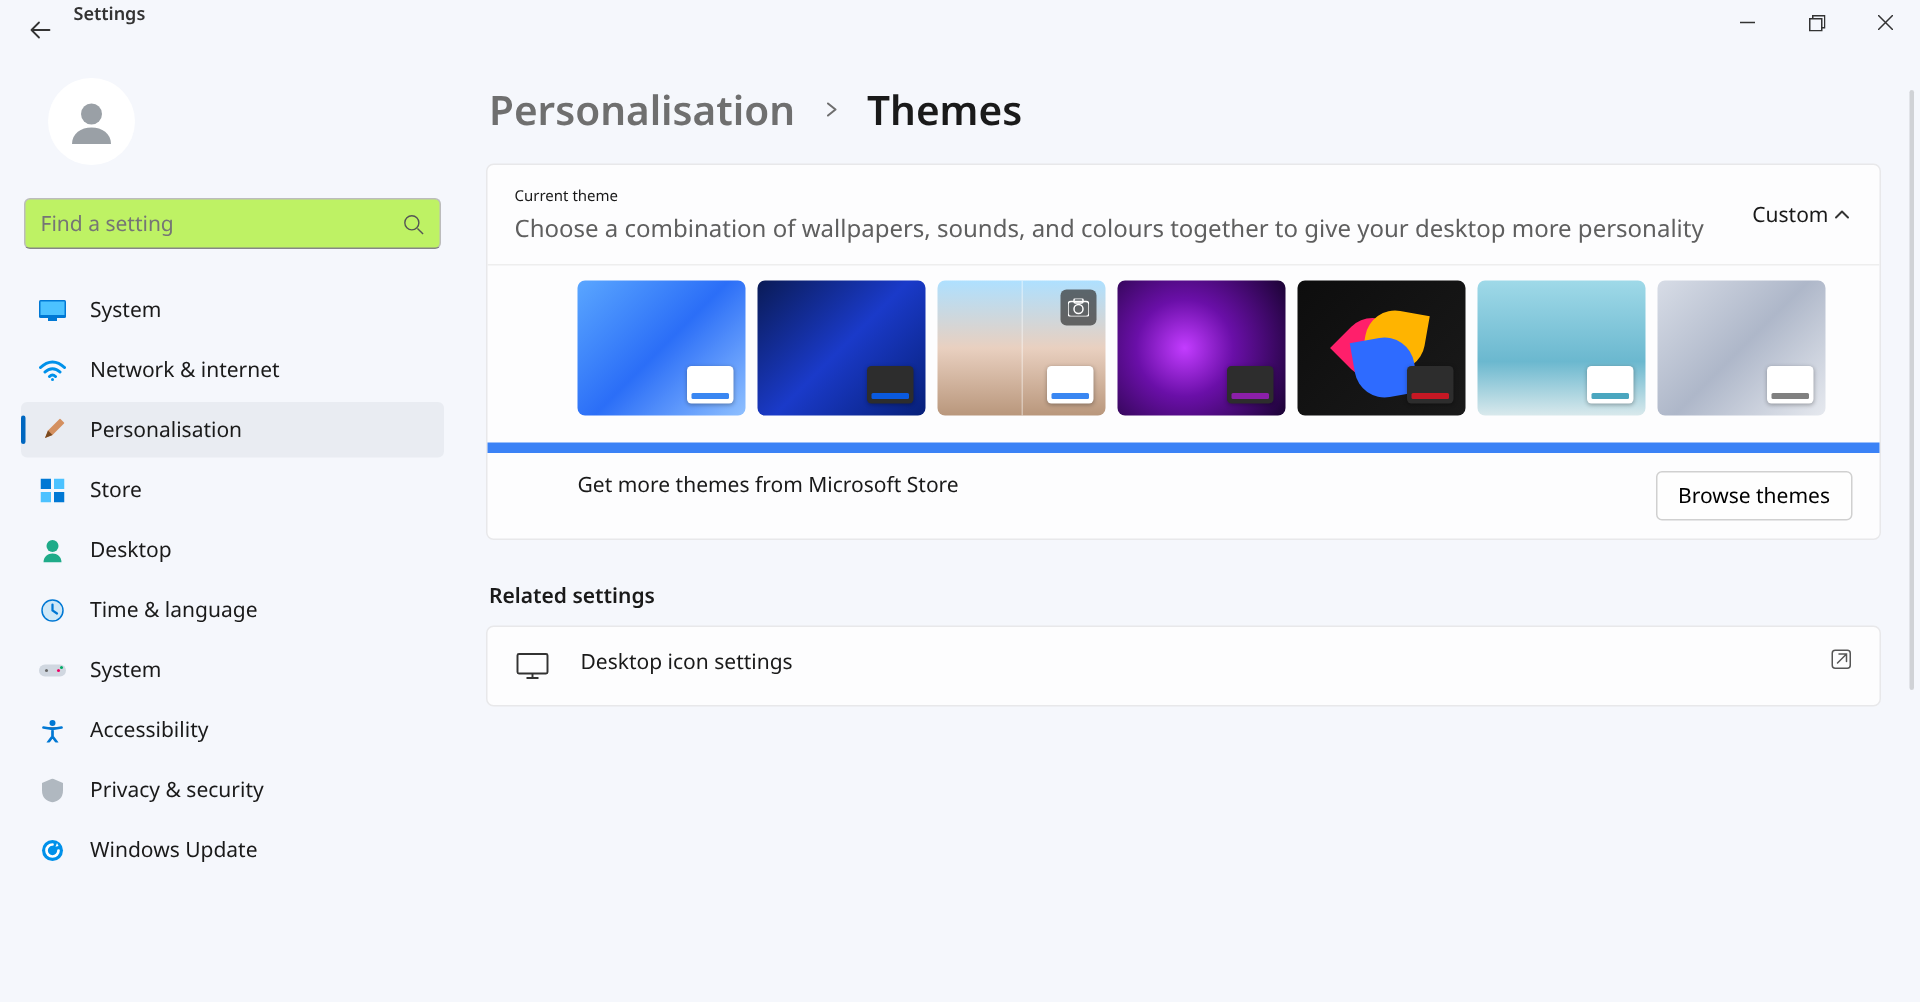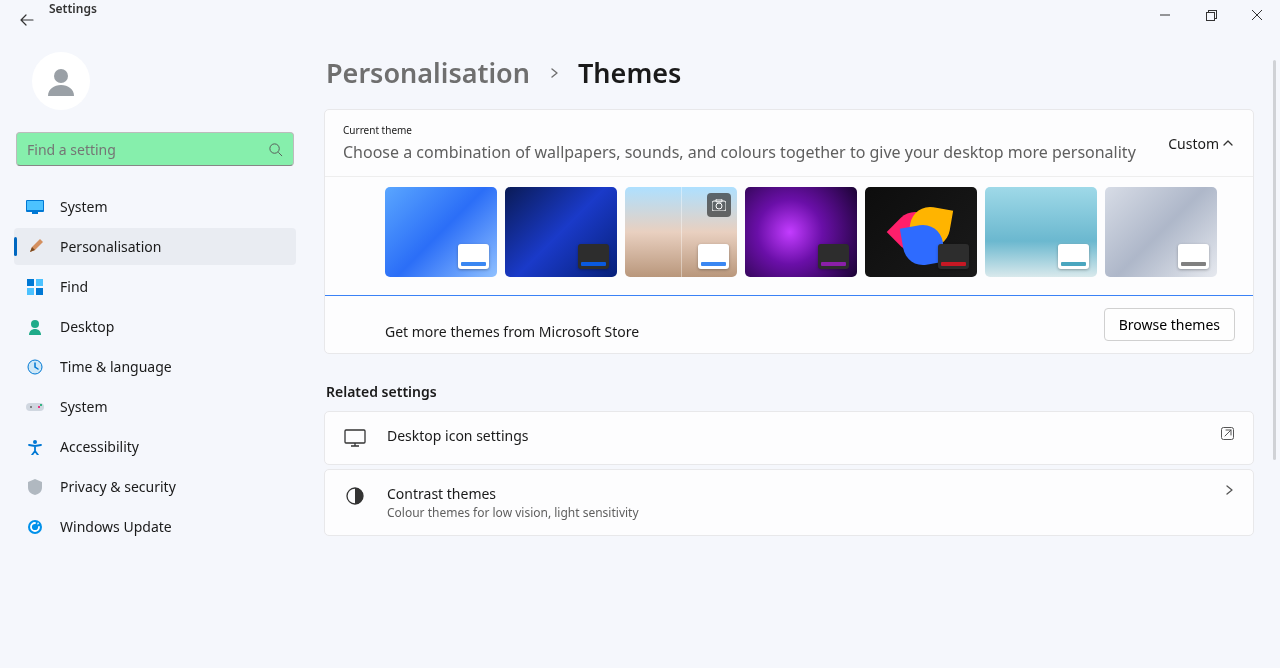--- a/index.html
+++ b/index.html
@@ -5,21 +5,21 @@
 *{box-sizing:border-box;margin:0;padding:0;font-family:"Segoe UI",system-ui,sans-serif}
 body{width:1280px;height:668px;background:#f5f7fc;color:#1a1a1a;overflow:hidden}
 .titlebar{height:48px;display:flex;align-items:flex-start;padding-left:7px}
 .back-btn{width:40px;height:40px;display:flex;align-items:center;justify-content:center;border-radius:4px;cursor:pointer}
 .app-title{font-size:12px;font-weight:600;color:#333;margin-left:2px}
 .win-controls{position:absolute;top:0;right:0;display:flex}
 .win-btn{width:46px;height:30px;display:flex;align-items:center;justify-content:center;cursor:pointer}
 .layout{display:flex;height:calc(668px - 48px)}
 .sidebar{width:310px;padding-left:14px;padding-right:14px}
 .avatar{width:58px;height:58px;border-radius:50%;background:#fff;display:flex;align-items:center;justify-content:center;margin-left:18px;margin-top:4px;margin-bottom:22px}
-.search{display:flex;align-items:center;border:1px solid #bcbcbc;border-bottom:1.5px solid #868686;border-radius:4px;background:#86efac;padding:0 10px;height:34px;width:278px;margin-left:2px;margin-bottom:22px}
+.search{display:flex;align-items:center;border:1px solid #bcbcbc;border-bottom:1.5px solid #868686;border-radius:4px;background:#bef264;padding:0 10px;height:34px;width:278px;margin-left:2px;margin-bottom:22px}
 .search input{flex:1;border:none;outline:none;background:transparent;font-size:14px;color:#555}
 .nav{display:flex;flex-direction:column;gap:3px}
 .nav-item{display:flex;align-items:center;height:37px;border-radius:4px;padding-left:12px;gap:16px;cursor:pointer;font-size:14px;color:#1a1a1a}
 .nav-item .ico{width:18px;height:18px;display:flex;align-items:center;justify-content:center}
 .nav-item.active{background:#e9ecf2;position:relative}
 .nav-item.active::before{content:"";position:absolute;left:0;top:9px;bottom:9px;width:3px;border-radius:2px;background:#0067c0}
 .main{flex:1;padding-left:14px;padding-right:26px;overflow-y:auto}
 .breadcrumb{display:flex;align-items:center;gap:18px;margin-top:6px;margin-bottom:18px;padding-left:2px}
 .bc-parent{font-size:27px;font-weight:600;color:#6f6f6f}
 .bc-sep{color:#6f6f6f}
@@ -38,21 +38,21 @@
 .tile-c::after{content:"";position:absolute;left:50%;top:0;bottom:0;width:1px;background:rgba(255,255,255,.4)}
 .tile-d{background:radial-gradient(circle at 40% 50%,#c33cff 0%,#6a0fa8 40%,#1a0333 100%)}
 .tile-e{background:linear-gradient(135deg,#0d0d0d 0%,#1a1a1a 100%);display:flex;align-items:center;justify-content:center}
 .petal{position:absolute;width:40px;height:40px;border-radius:50% 0 50% 0;transform:rotate(45deg)}
 .tile-f{background:linear-gradient(180deg,#9fd9e8 0%,#6bb8cf 60%,#d9e9ec 100%)}
 .tile-g{background:linear-gradient(135deg,#d7dce6 0%,#aeb7c9 50%,#e6e9ef 100%)}
 .swatch{position:absolute;right:8px;bottom:8px;width:31px;height:25px;border-radius:3px;background:#fff;box-shadow:0 1px 3px rgba(0,0,0,.3);display:flex;align-items:flex-end;padding:3px}
 .swatch.dark{background:#2d2d2d}
 .swatch-bar{height:4px;width:100%;border-radius:1px}
 .cam-badge{position:absolute;top:6px;right:6px;width:24px;height:24px;border-radius:4px;background:rgba(60,60,60,.75);display:flex;align-items:center;justify-content:center}
-.card-foot{display:flex;align-items:flex-end;padding:12px 18px 12px 60px;border-top:1px solid #3b82f6}
+.card-foot{display:flex;align-items:flex-start;padding:12px 18px 12px 60px;border-top:7px solid #3b82f6}
 .store-txt{flex:1;font-size:14px}
 .btn{background:#fefefe;border:1px solid #d0d0d0;border-radius:4px;padding:6px 14px;font-size:14px;cursor:pointer}
 .section-title{font-size:14px;font-weight:600;margin:28px 0 10px 2px;color:#1a1a1a}
 .setting-row{display:flex;align-items:flex-start;background:#fdfdfe;border:1px solid #e8e8ea;border-radius:5px;padding:14px 18px;margin-bottom:4px;cursor:pointer}
 .setting-row .lead-ico{width:24px;height:24px;margin-right:20px;display:flex;align-items:center;justify-content:center}
 .setting-row .body{flex:1}
 .sr-title{font-size:14px;color:#1a1a1a}
 .sr-desc{font-size:12px;color:#5f5f5f;margin-top:1px}
 .scrollbar-fake{position:absolute;right:4px;top:60px;width:3px;height:400px;background:rgba(0,0,0,.15);border-radius:2px}
 </style>
@@ -105,39 +105,48 @@
         <div class="nav-item">
           <span class="ico">
             <svg width="18" height="14" viewBox="0 0 18 14">
               <rect x="0" y="0" width="18" height="12" rx="1" fill="#0078d4"></rect>
               <rect x="1" y="1" width="16" height="9" fill="#4cc2ff"></rect>
               <rect x="6" y="12" width="6" height="2" fill="#0078d4"></rect>
             </svg>
           </span>
           <span>System</span>
         </div>
+        <div class="nav-item">
+          <span class="ico">
+            <svg width="18" height="14" viewBox="0 0 18 14">
+              <path d="M1 5c5-5 11-5 16 0M4 8c3-3 7-3 10 0M7 11c1.3-1.3 2.7-1.3 4 0" stroke="#0091ea" stroke-width="2" fill="none" stroke-linecap="round"></path>
+              <circle cx="9" cy="13" r="1" fill="#0091ea"></circle>
+            </svg>
+          </span>
+          <span>Network &amp; internet</span>
+        </div>
         <div class="nav-item active">
           <span class="ico">
             <svg width="16" height="16" viewBox="0 0 16 16">
               <path d="M3 13l2-5 8-8 3 3-8 8-5 2z" fill="#d49060"></path>
               <path d="M3 13l2-5 3 3-5 2z" fill="#7a4a20"></path>
             </svg>
           </span>
           <span>Personalisation</span>
         </div>
         <div class="nav-item">
           <span class="ico">
             <svg width="16" height="16" viewBox="0 0 16 16">
               <rect x="0" y="0" width="7" height="7" fill="#0078d4"></rect>
               <rect x="9" y="0" width="7" height="7" fill="#4cc2ff"></rect>
               <rect x="0" y="9" width="7" height="7" fill="#4cc2ff"></rect>
               <rect x="9" y="9" width="7" height="7" fill="#0078d4"></rect>
             </svg>
           </span>
-          <span>Find</span>
+          <span>Store</span>
         </div>
         <div class="nav-item">
           <span class="ico">
             <svg width="16" height="16" viewBox="0 0 16 16">
               <circle cx="8" cy="5" r="4" fill="#1fab89"></circle>
               <path d="M2 16c0-4 3-6 6-6s6 2 6 6" fill="#1fab89"></path>
             </svg>
           </span>
           <span>Desktop</span>
         </div>
@@ -275,31 +284,16 @@
         </div>
       <div class="body">
           <div class="sr-title">Desktop icon settings</div>
         </div>
       <svg width="15" height="15" viewBox="0 0 15 15">
           <rect x="1.5" y="1.5" width="12" height="12" rx="2" stroke="#555" fill="none"></rect>
           <path d="M6 4h5v5M11 4 5 10" stroke="#555" fill="none" stroke-linecap="round"></path>
         </svg>
     </div>
 
-    <div class="setting-row">
-      <div class="lead-ico">
-          <svg width="20" height="20" viewBox="0 0 20 20">
-            <circle cx="10" cy="10" r="8" stroke="#333" fill="none" stroke-width="1.3"></circle>
-            <path d="M10 2a8 8 0 010 16z" fill="#333"></path>
-          </svg>
-        </div>
-      <div class="body">
-        <div class="sr-title">Contrast themes</div>
-        <div class="sr-desc">Colour themes for low vision, light sensitivity</div>
-      </div>
-      <svg width="12" height="12" viewBox="0 0 12 12">
-          <path d="M4 2l5 4-5 4" stroke="#555" stroke-width="1.3" fill="none" stroke-linecap="round" stroke-linejoin="round"></path>
-        </svg>
-    </div>
   </main>
 </div>
 
 <div class="scrollbar-fake"></div>
 
 </body></html>

